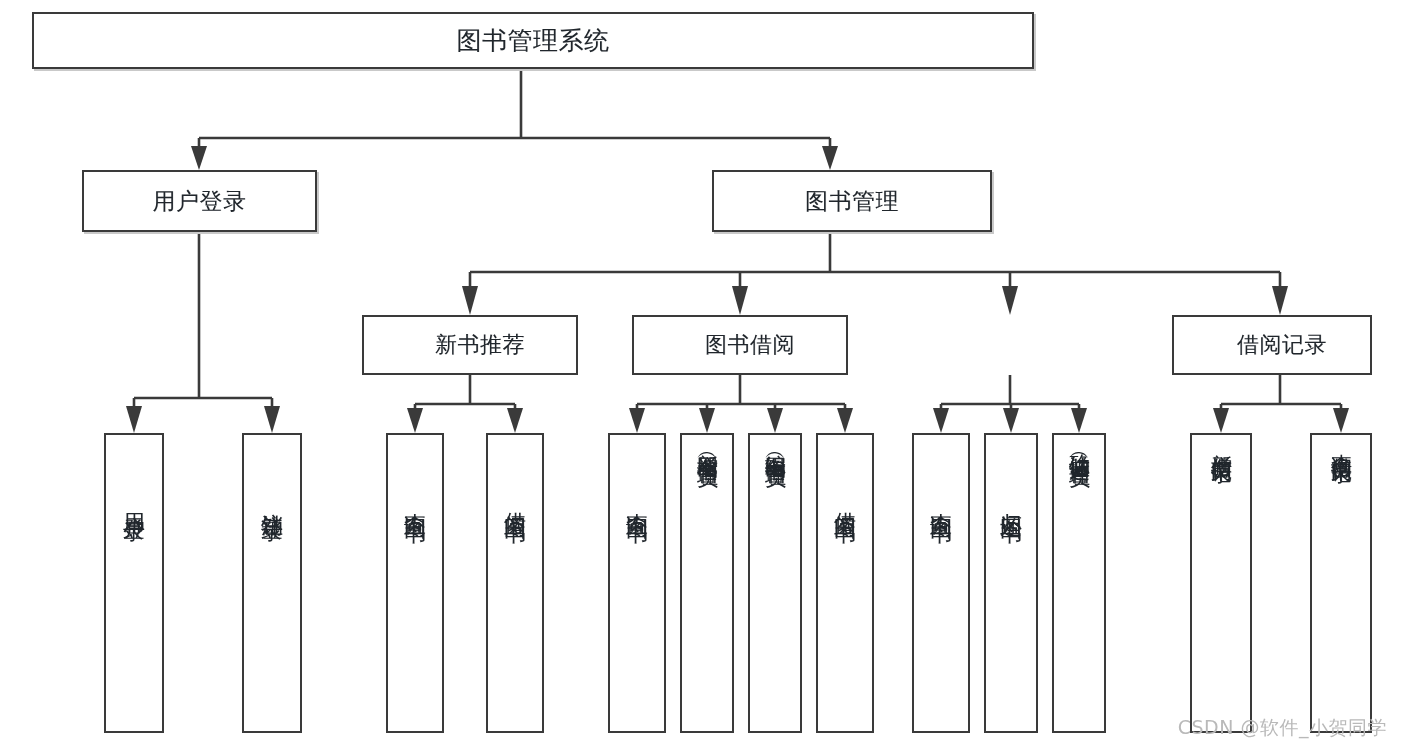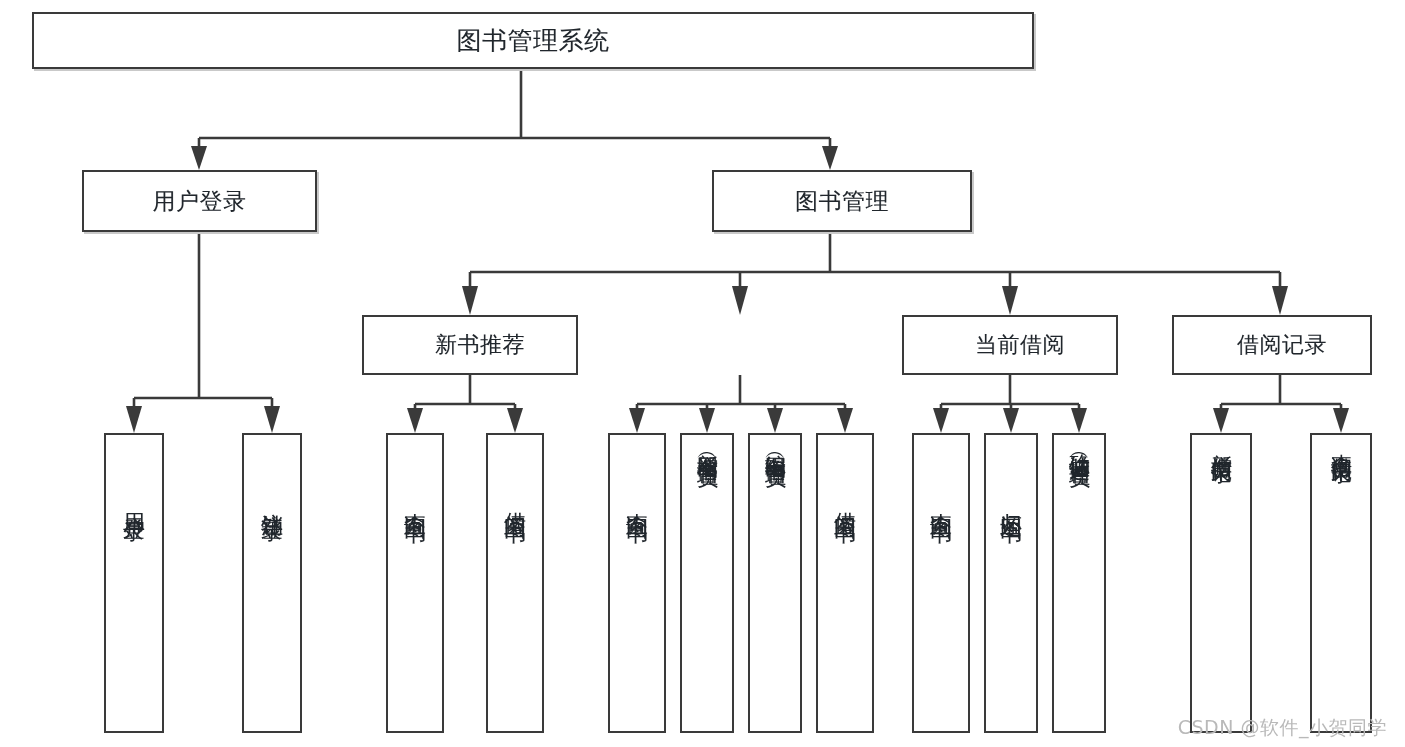--- a/index.html
+++ b/index.html
@@ -73,21 +73,21 @@
     top: 12px;
     width: 1002px;
     height: 57px;
   }
   #node-root .node-label { font-size: 25px; }
 
   
   .level2 { height: 62px; }
   .level2 .node-label { font-size: 23px; }
   #node-user-login { left: 82px;  top: 170px; width: 235px; }
-  #node-book-mgmt  { left: 712px; top: 170px; width: 260px; }
+  #node-book-mgmt  { left: 712px; top: 170px; width: 280px; }
 
   
   .level3 { top: 315px; height: 60px; padding-left: 20px; }
   .level3 .node-label { font-size: 22px; }
   #node-new-book-rec  { left: 362px;  width: 216px; }
   #node-book-borrow   { left: 632px;  width: 216px; }
   #node-current-borrow{ left: 902px;  width: 216px; }
   #node-borrow-record { left: 1172px; width: 200px; }
 
   
@@ -216,22 +216,22 @@
   <div class="node shadowed level2" id="node-user-login">
     <span class="node-label">用户登录</span>
   </div>
   <div class="node shadowed level2" id="node-book-mgmt">
     <span class="node-label">图书管理</span>
   </div>
 
   <div class="node level3" id="node-new-book-rec">
     <span class="node-label">新书推荐</span>
   </div>
-  <div class="node level3" id="node-current-borrow">
-    <span class="node-label">当前借阅</span>
+  <div class="node level3" id="node-book-borrow">
+    <span class="node-label">图书借阅</span>
   </div>
   <div class="node level3" id="node-borrow-record">
     <span class="node-label">借阅记录</span>
   </div>
 
   <div class="node leaf mid-text" id="leaf-user-login">
     <span class="node-label">用户登录</span>
   </div>
   <div class="node leaf mid-text" id="leaf-user-logout">
     <span class="node-label">注销登录</span>

